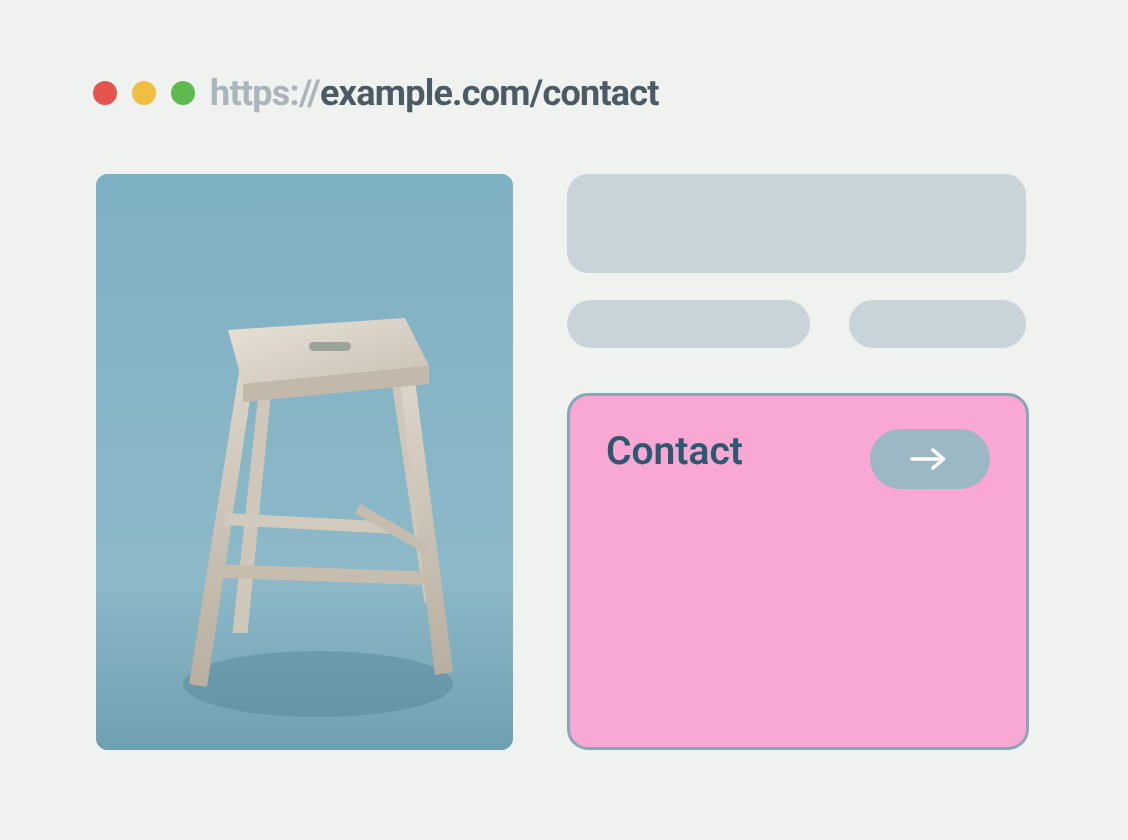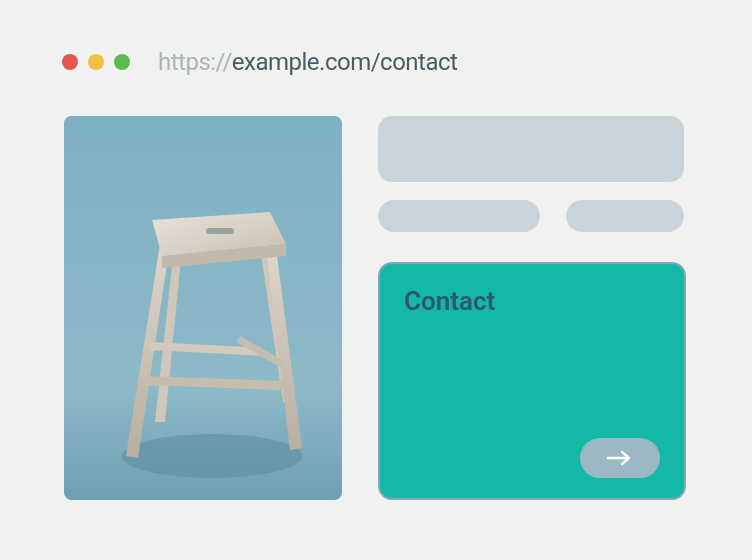--- a/index.html
+++ b/index.html
@@ -23,23 +23,22 @@
   }
   .dot {
     width: 16px;
     height: 16px;
     border-radius: 50%;
   }
   .dot-red { background: #e4554f; }
   .dot-yellow { background: #f2be42; }
   .dot-green { background: #5cbb4e; }
   .url {
-    margin-left: 18px;
     font-size: 24px;
-    font-weight: 400;
+    font-weight: 700;
     letter-spacing: -0.5px;
   }
   .url-protocol { color: #a9b5bb; }
   .url-rest { color: #4a5b66; }
   .content {
     display: flex;
     gap: 36px;
     padding: 40px 64px 0 64px;
   }
   .image-wrap {
@@ -66,26 +65,26 @@
     border-radius: 14px;
   }
   .ph-large { height: 66px; width: 306px; }
   .ph-row { display: flex; gap: 26px; }
   .ph-small-1 { width: 162px; height: 32px; border-radius: 16px; }
   .ph-small-2 { width: 118px; height: 32px; border-radius: 16px; }
   .contact-card {
     margin-top: 12px;
     border: 2px solid #88a6b5;
     border-radius: 14px;
-    background: #14b8a6;
+    background: #f9a8d4;
     width: 308px;
     min-height: 238px;
     padding: 22px 24px 20px 24px;
     display: flex;
-    flex-direction: column;
+    flex-direction: row;
     justify-content: space-between;
   }
   .contact-title {
     color: #2d5872;
     font-size: 26px;
     font-weight: 600;
   }
   .submit-row {
     display: flex;
     justify-content: flex-end;

